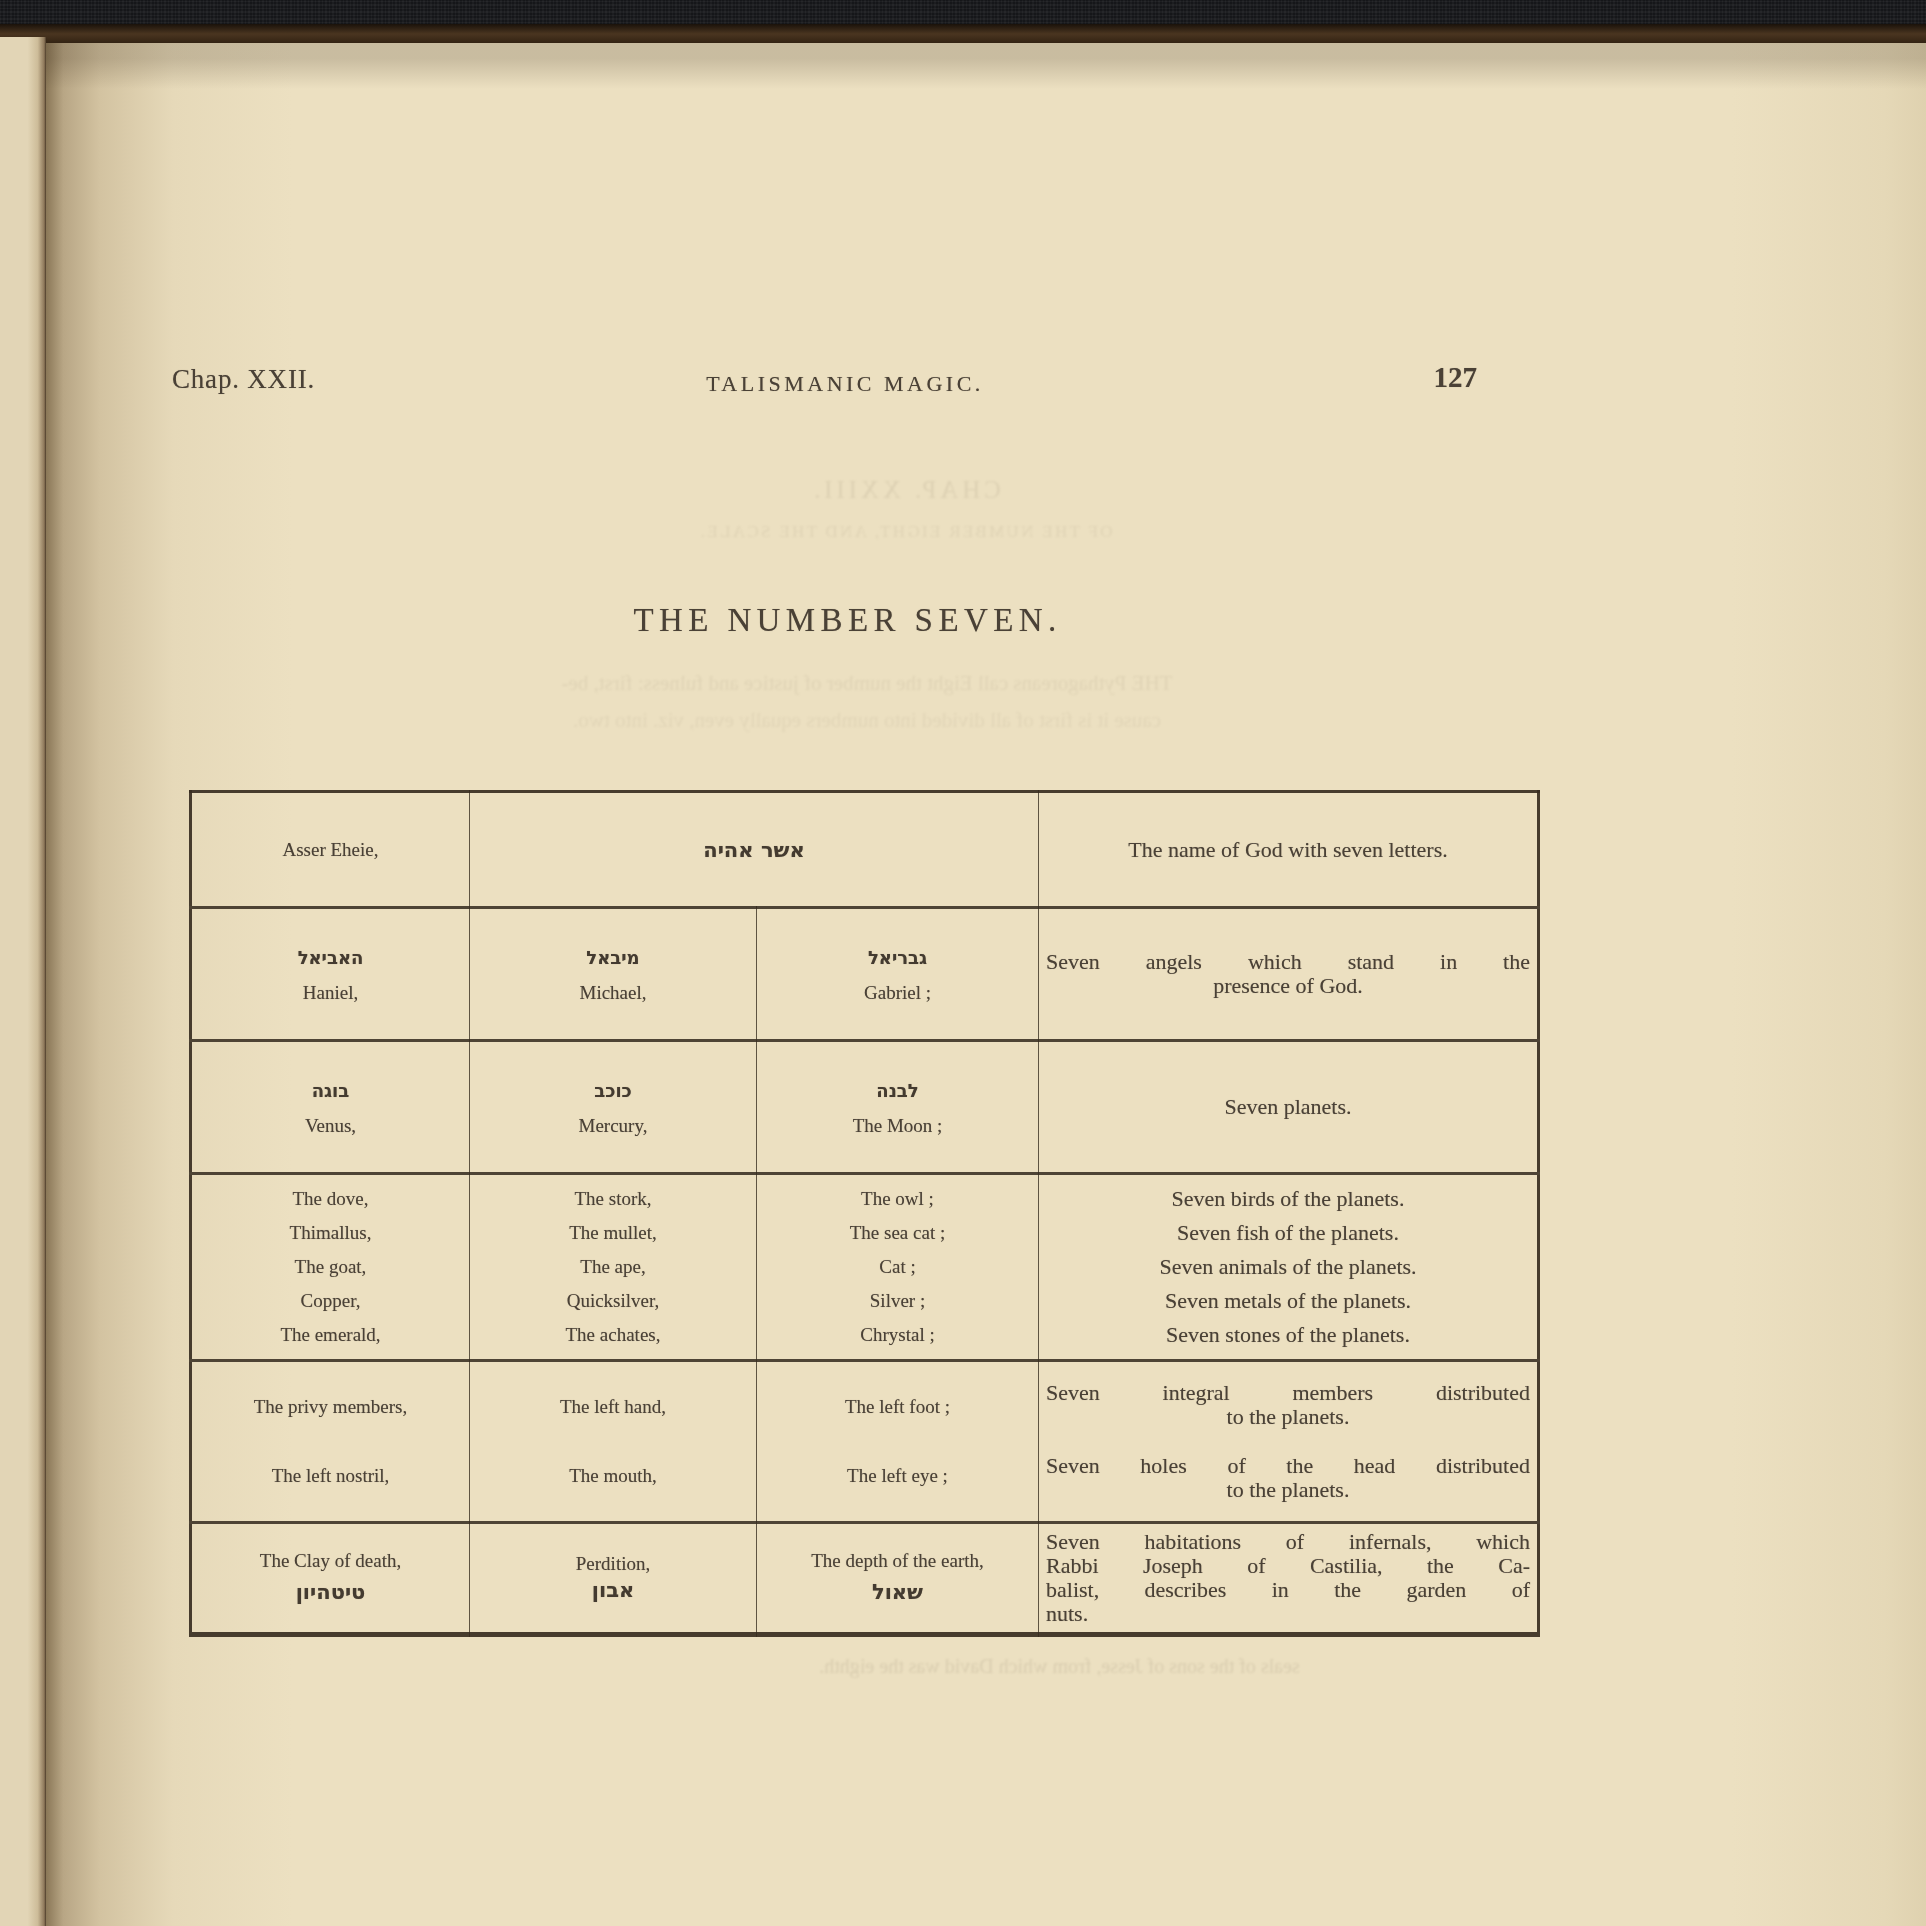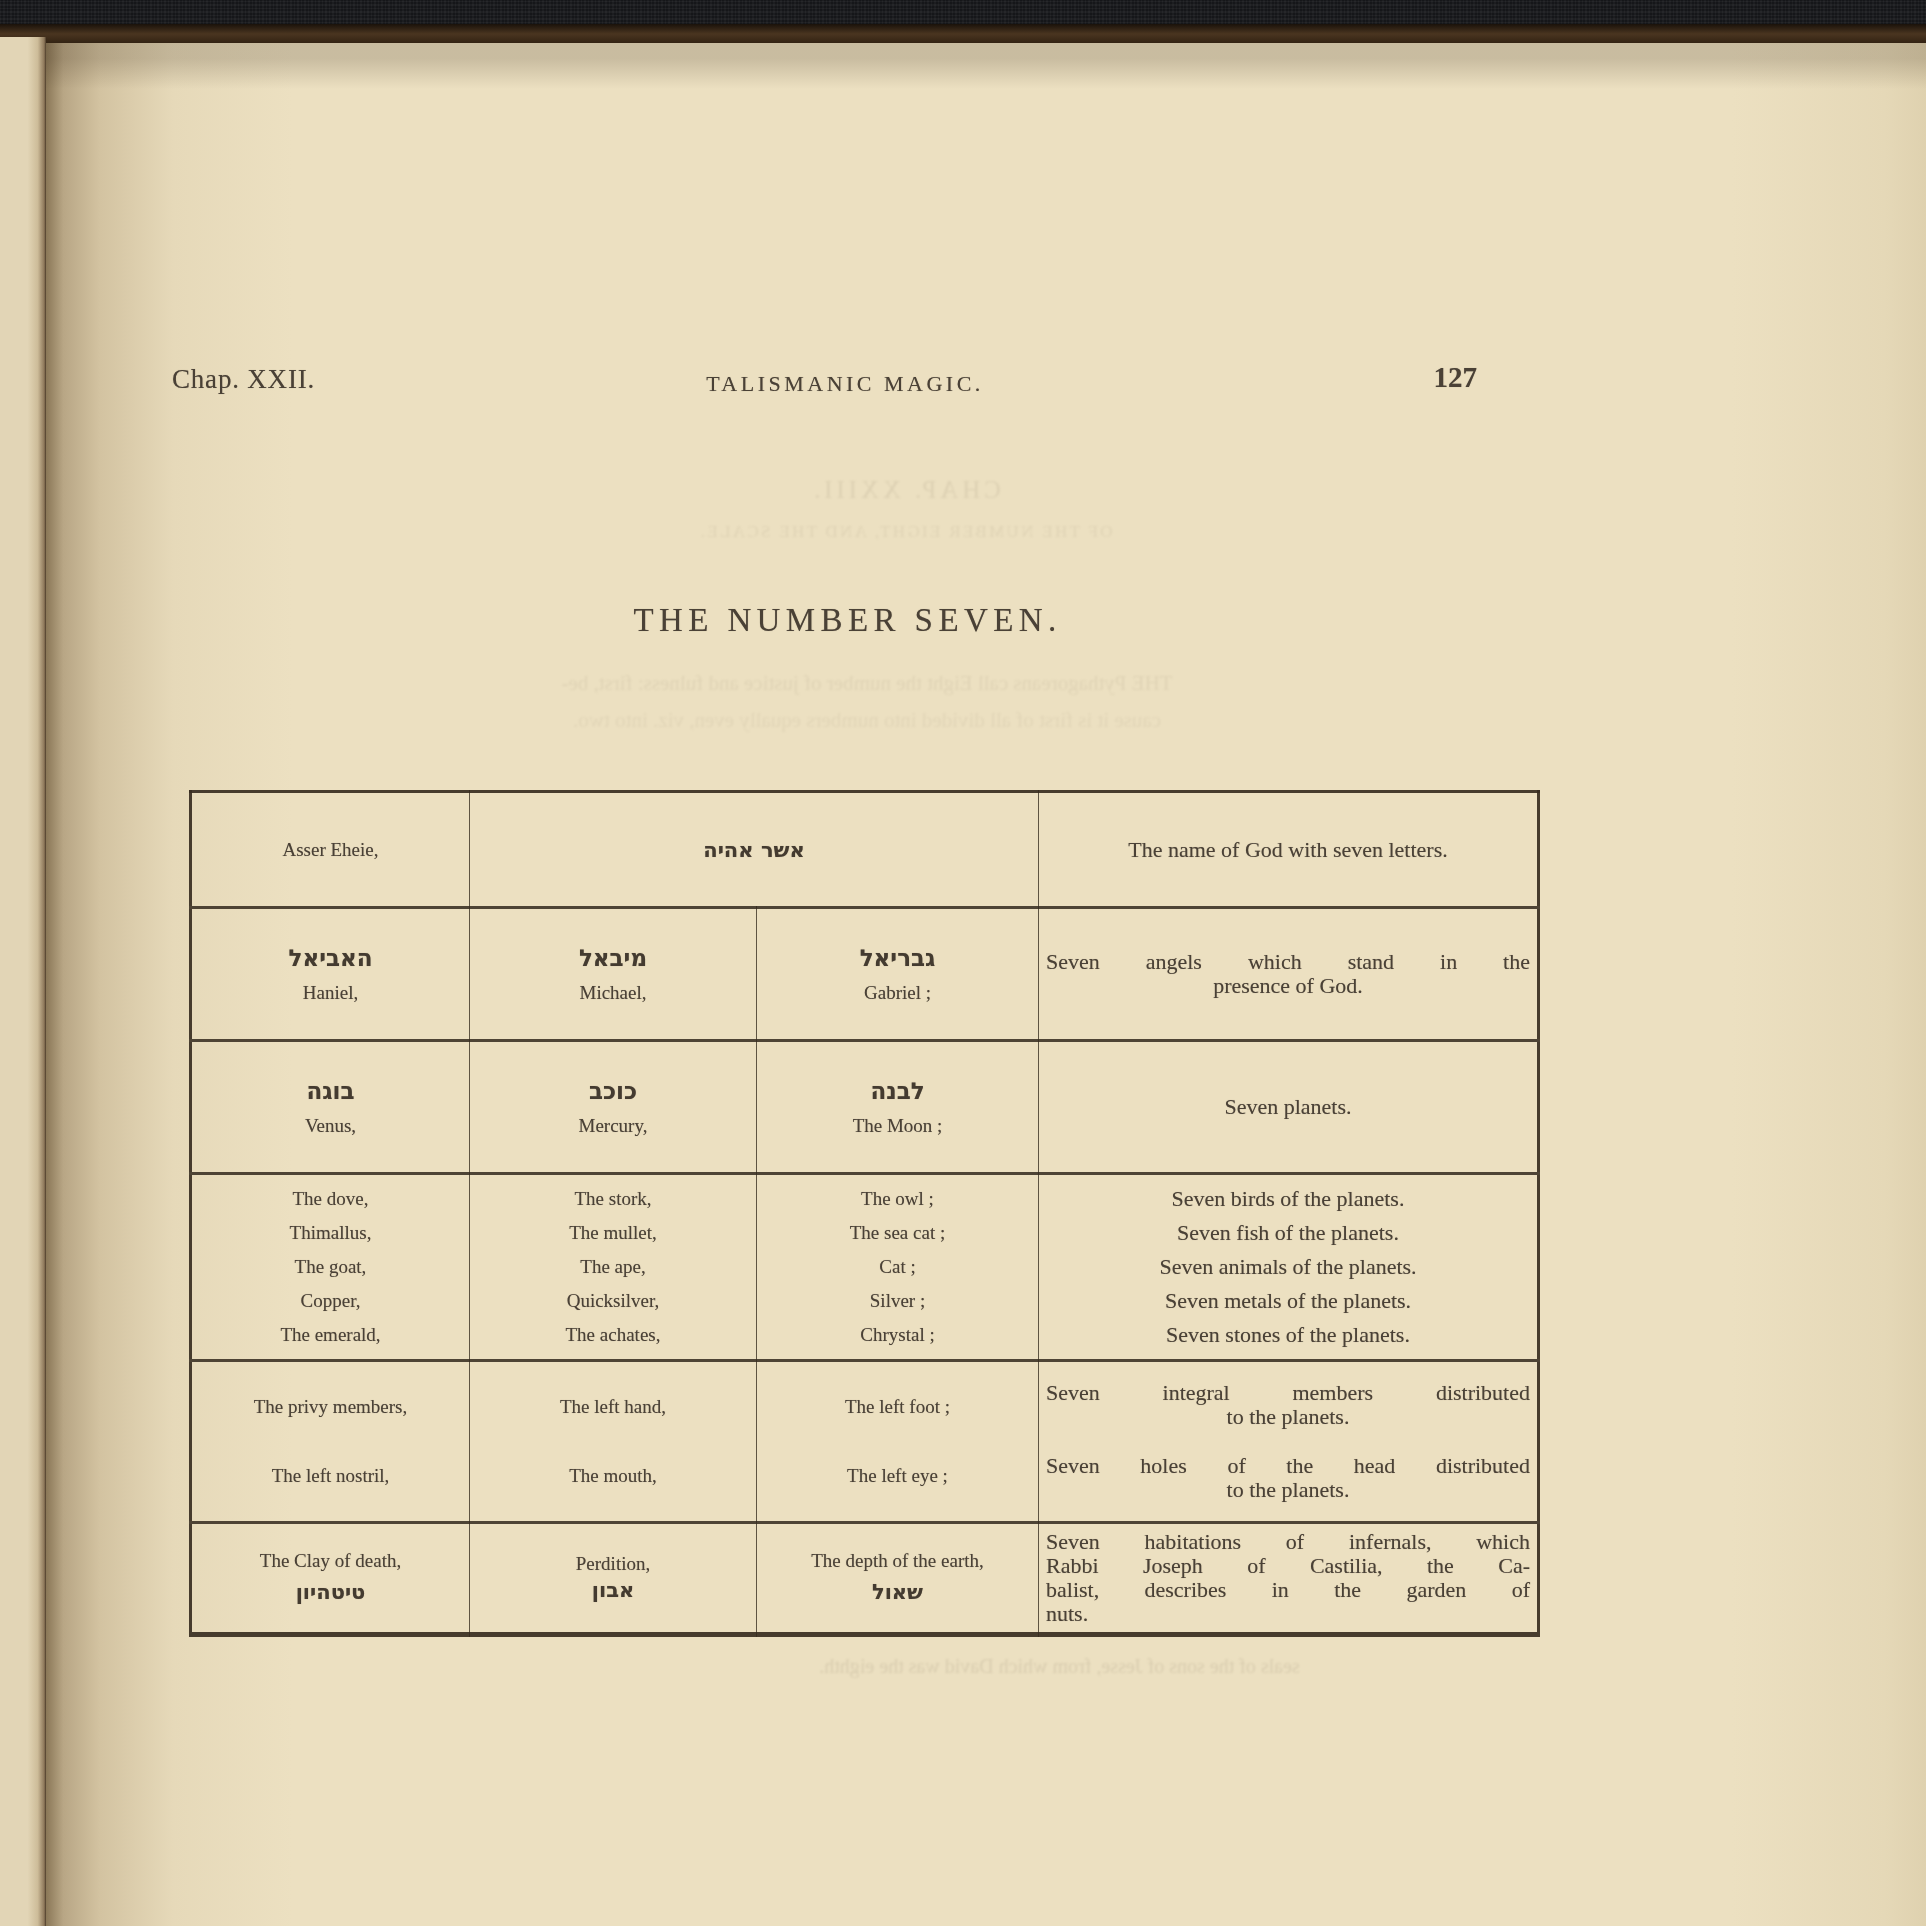--- a/index.html
+++ b/index.html
@@ -40,21 +40,21 @@
   .g-para2{left:193px;top:708px;width:1348px;text-align:center;font-size:21px;opacity:.10;}
   .g-below{left:501px;top:1655px;width:1117px;text-align:center;font-size:20px;opacity:.18;}
   
   table.magic{position:absolute;left:189px;top:790px;width:1348px;height:842px;
     border-collapse:collapse;table-layout:fixed;
     border:3.9px solid rgba(56,46,33,.92);border-bottom-width:5.8px;padding-left:45px;}
   table.magic tr{border-bottom:3.1px solid rgba(56,46,33,.88);}
   table.magic td{border:1.9px solid rgba(62,52,38,.82);vertical-align:middle;
     text-align:center;padding:0 7px;overflow:hidden;}
   .en{font-size:19px;color:#4a4136;text-shadow:0 0 0.8px rgba(74,65,54,.40);}
-  .he{font-size:23px;line-height:28px;font-weight:700;color:#443b30;
+  .he{font-size:18px;line-height:28px;font-weight:700;color:#443b30;
     font-family:"DejaVu Sans",sans-serif;text-shadow:0 0 0.8px rgba(68,59,48,.40);}
   .he-small{font-size:21px;}
   .stack{display:flex;flex-direction:column;align-items:stretch;justify-content:center;gap:10px;}
   .list5 .en{line-height:34px;}
   .desc{font-size:22px;line-height:24px;color:#4a4136;text-shadow:0 0 0.8px rgba(74,65,54,.40);}
   .stretch{text-align:justify;text-align-last:justify;}
   .center-line{text-align:center;}
   .spread2{display:flex;flex-direction:column;justify-content:center;gap:47px;}
   .par-gap{display:flex;flex-direction:column;justify-content:center;gap:25px;}
   td.top-cell{vertical-align:top;padding-top:6.2px;text-align:left;}

